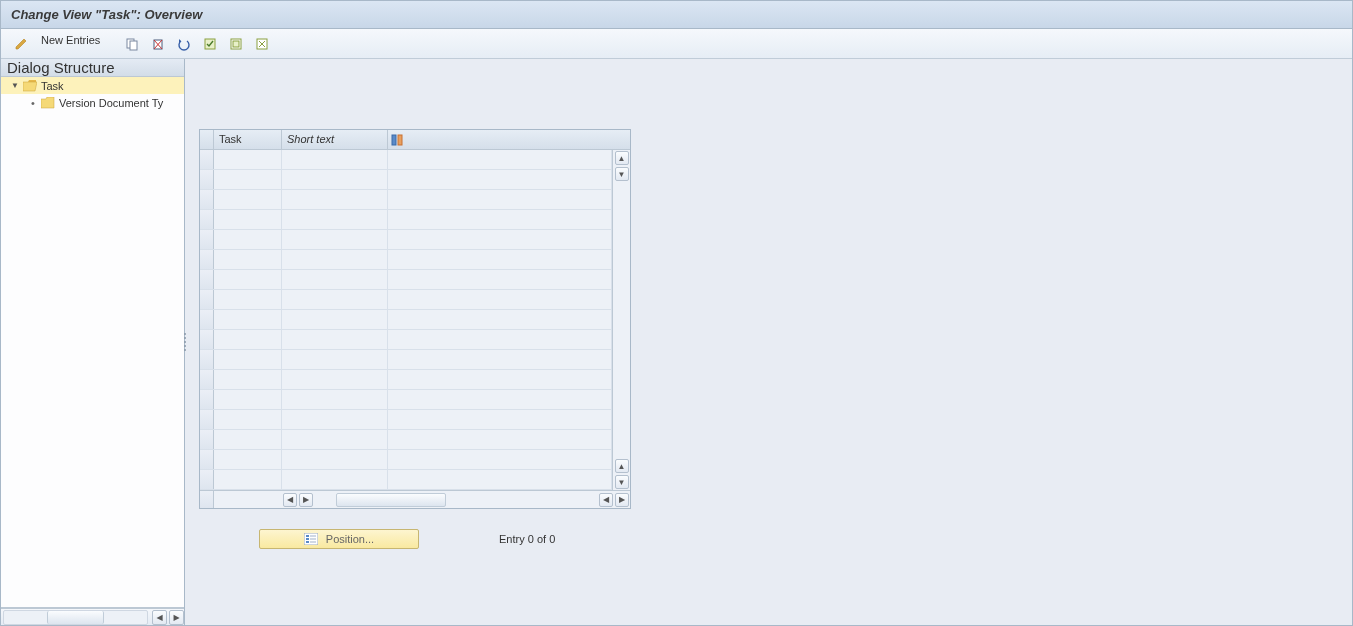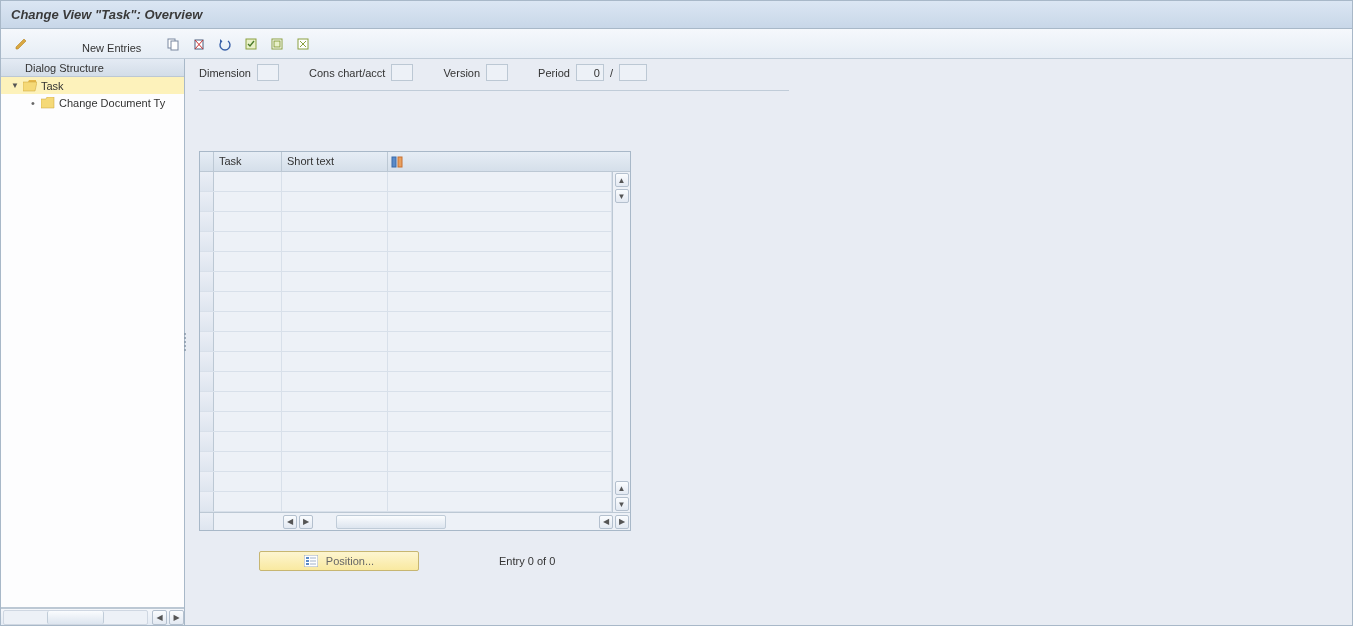--- a/index.html
+++ b/index.html
@@ -42,26 +42,25 @@
     height: 20px;
     display: inline-flex;
     align-items: center;
     justify-content: center;
     cursor: pointer;
     border-radius: 2px;
   }
   .tb-text-btn {
     height: 20px;
     display: inline-flex;
-    align-items: flex-end;
+    align-items: flex-start;
     cursor: pointer;
     padding: 0 4px;
     border-radius: 2px;
     font-size: 11px;
-    margin-left: 41px;
   }
   .tb-sep { width: 6px; }
   .watermark {
     color: #e6a66b;
     font-size: 18px;
     font-weight: 400;
     margin-left: 10px;
     letter-spacing: 0.3px;
     opacity: 0.85;
   }
@@ -78,22 +77,22 @@
     display: flex;
     flex-direction: column;
     background: #f0f3f8;
     position: relative;
   }
   .tree-header {
     background: linear-gradient(#e4ebf4, #d3dde8);
     border-bottom: 1px solid #bcc8d4;
     height: 18px;
     line-height: 18px;
-    padding-left: 24px;
-    font-size: 11px;
+    padding-left: 6px;
+    font-size: 15px;
   }
   .tree-body {
     flex: 1;
     background: #fdfdfe;
     overflow: hidden;
     border-bottom: 1px solid #bcc8d4;
   }
   .tree-item {
     display: flex;
     align-items: center;
@@ -232,21 +231,21 @@
     background: linear-gradient(#e6edf5, #d5dfea);
   }
   .th-cell {
     border-right: 1px solid #bcc8d4;
     padding: 3px 5px 0;
     font-size: 11px;
     overflow: hidden;
     white-space: nowrap;
   }
   .th-task { width: 68px; }
-  .th-short { width: 106px; }
+  .th-short { width: 106px; font-style: italic; }
   .th-med { flex: 1; }
   .th-config {
     width: 18px;
     display: flex;
     align-items: center;
     justify-content: center;
     cursor: pointer;
     background: linear-gradient(#e6edf5, #d5dfea);
   }
 
@@ -412,56 +411,41 @@
         </span>
         <span>Task</span>
       </div>
       <div class="tree-item lvl2">
         <span class="tree-dot">•</span>
         <span class="folder-closed">
           <svg width="14" height="12">
               <path d="M0 2 L5 2 L6 0 L13 0 L13 11 L0 11 Z" fill="#f5d977" stroke="#caa23a" stroke-width="0.5"></path>
             </svg>
         </span>
-        <span>Change Document Ty</span>
+        <span>Version Document Ty</span>
       </div>
     </div>
     <div class="tree-hscroll">
       <div class="sb-track-tiny">
           <div class="sb-thumb-tiny"></div>
         </div>
       <span class="sb-btn-tiny">◀</span>
       <span class="sb-btn-tiny">▶</span>
     </div>
     <div class="splitter">
       <span></span>
         <span></span>
         <span></span>
         <span></span>
         <span></span>
     </div>
   </div>
 
   <div class="main-panel">
 
-    <div class="field-row">
-      <span class="fld-label">Dimension</span>
-      <input class="fld-input w-sm" value="" style="">
-      <span class="gap-lg"></span>
-      <span class="fld-label">Cons chart/acct</span>
-      <input class="fld-input w-sm" value="" style="">
-      <span class="gap-lg"></span>
-      <span class="fld-label">Version</span>
-      <input class="fld-input w-sm" value="" style="">
-      <span class="gap-lg"></span>
-      <span class="fld-label">Period</span>
-      <input class="fld-input w-md" value="0" style="">
-      <span>/</span>
-      <input class="fld-input w-md" value="" style="">
-    </div>
 
     <div class="table-wrap">
       <div class="table-header-row">
         <div class="th-rowsel"></div>
         <div class="th-cell th-task">Task</div>
         <div class="th-cell th-short">Short text</div>
         <div class="th-config">
           <svg width="12" height="12">
               <rect x="1" y="1" width="4" height="10" fill="#5a8ac8" stroke="#3a6aa8"></rect>
               <rect x="7" y="1" width="4" height="10" fill="#e8a060" stroke="#c87030"></rect>

